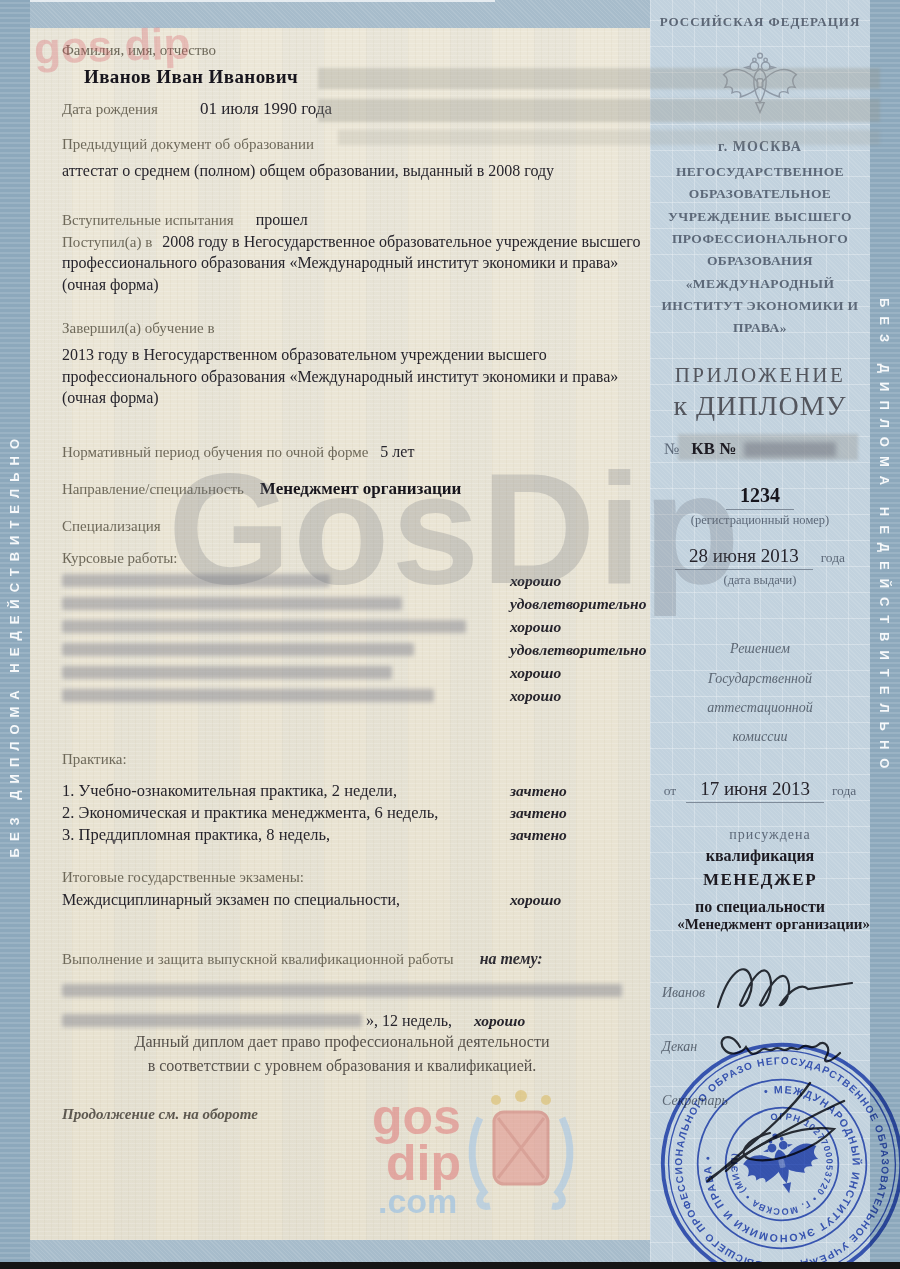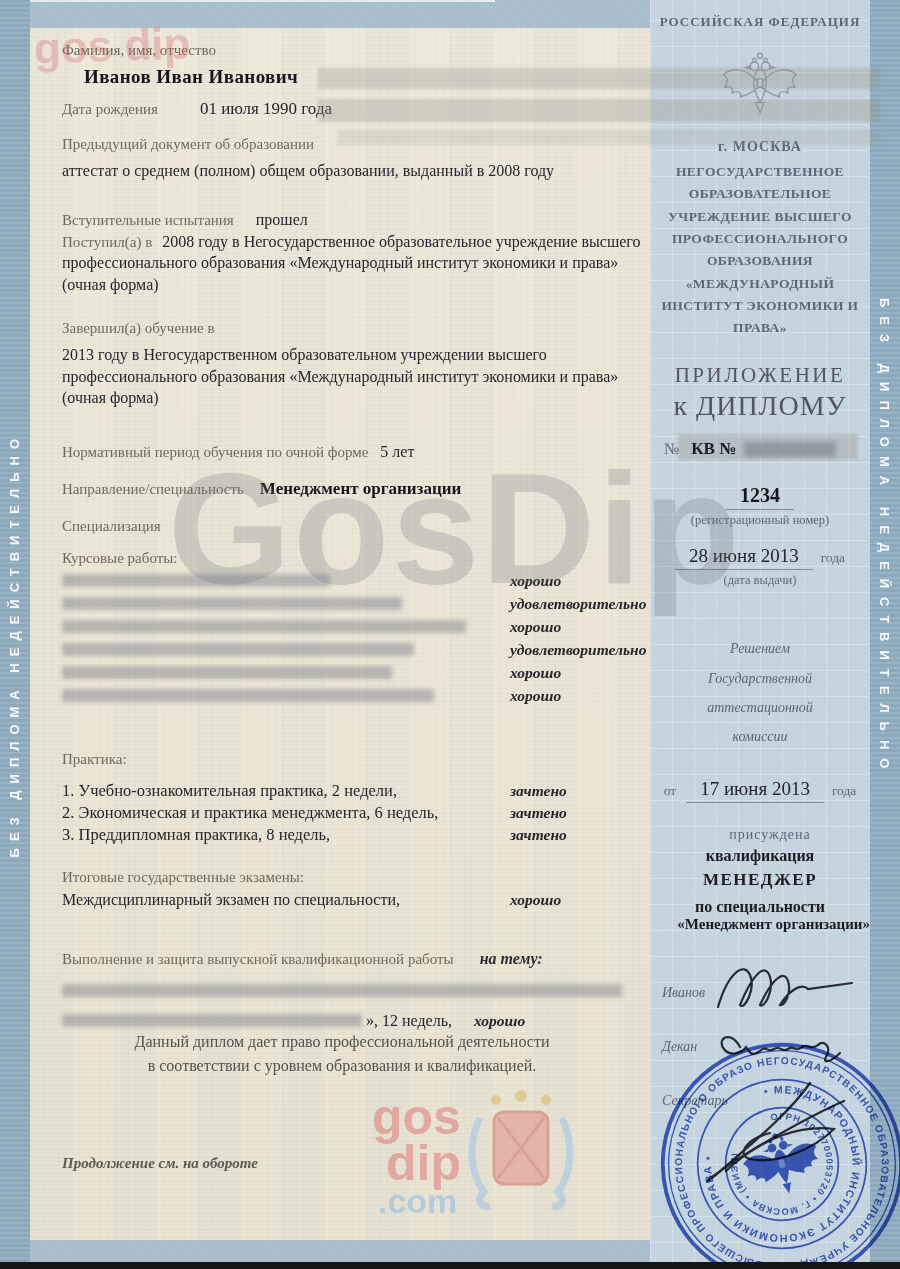--- a/index.html
+++ b/index.html
@@ -61,21 +61,21 @@
   .exam-title{margin-top:24px;}
   .exam-row{margin-top:5px;}
   .thesis-row{margin-top:41px;}
   .thesis-row .on-topic{margin-left:26px;font-style:italic;font-weight:600;font-size:16px;}
   .thesis-blur1{margin-top:16px;width:560px;}
   .thesis-line2{margin-top:15px;display:flex;align-items:center;}
   .thesis-line2 .blurbar{width:300px;display:inline-block;}
   .thesis-line2 .val{margin-left:4px;}
   .thesis-line2 .grade{margin-left:22px;}
   .rights{text-align:center;color:#55504a;font-size:16px;line-height:1.5;width:560px;}
-  .continuation{margin-top:77px;font-style:italic;font-weight:600;color:#5d5850;font-size:15px;}
+  .continuation{margin-top:28px;font-style:italic;font-weight:600;color:#5d5850;font-size:15px;}
   
   .right-col{position:absolute;left:650px;top:0;width:220px;height:100%;
     text-align:center;color:#53606f;overflow:visible;
     background:
       repeating-linear-gradient(0deg, rgba(255,255,255,.30) 0 1px, transparent 1px 26px),
       repeating-linear-gradient(90deg, rgba(255,255,255,.26) 0 1px, transparent 1px 22px),
       repeating-linear-gradient(45deg, rgba(255,255,255,.10) 0 1px, transparent 1px 3px),
       #c2d2de;}
   .country{margin-top:13px;font-size:13px;font-weight:bold;letter-spacing:1px;line-height:1.4;color:#5c6675;}
   .emblem-top{margin:14px auto 4px;width:84px;height:76px;color:#7d8694;opacity:.75;}

